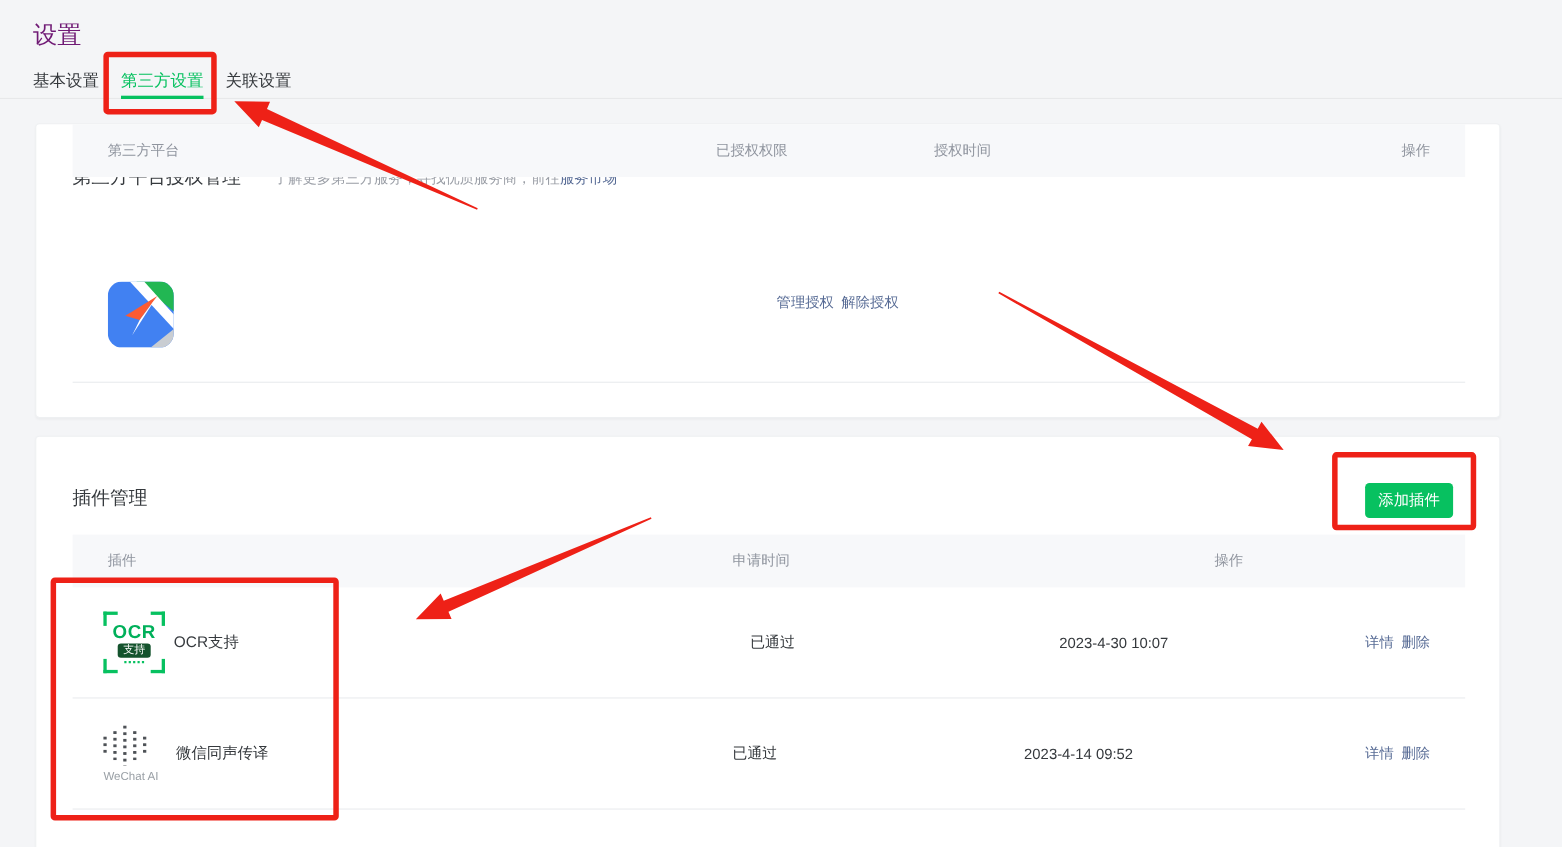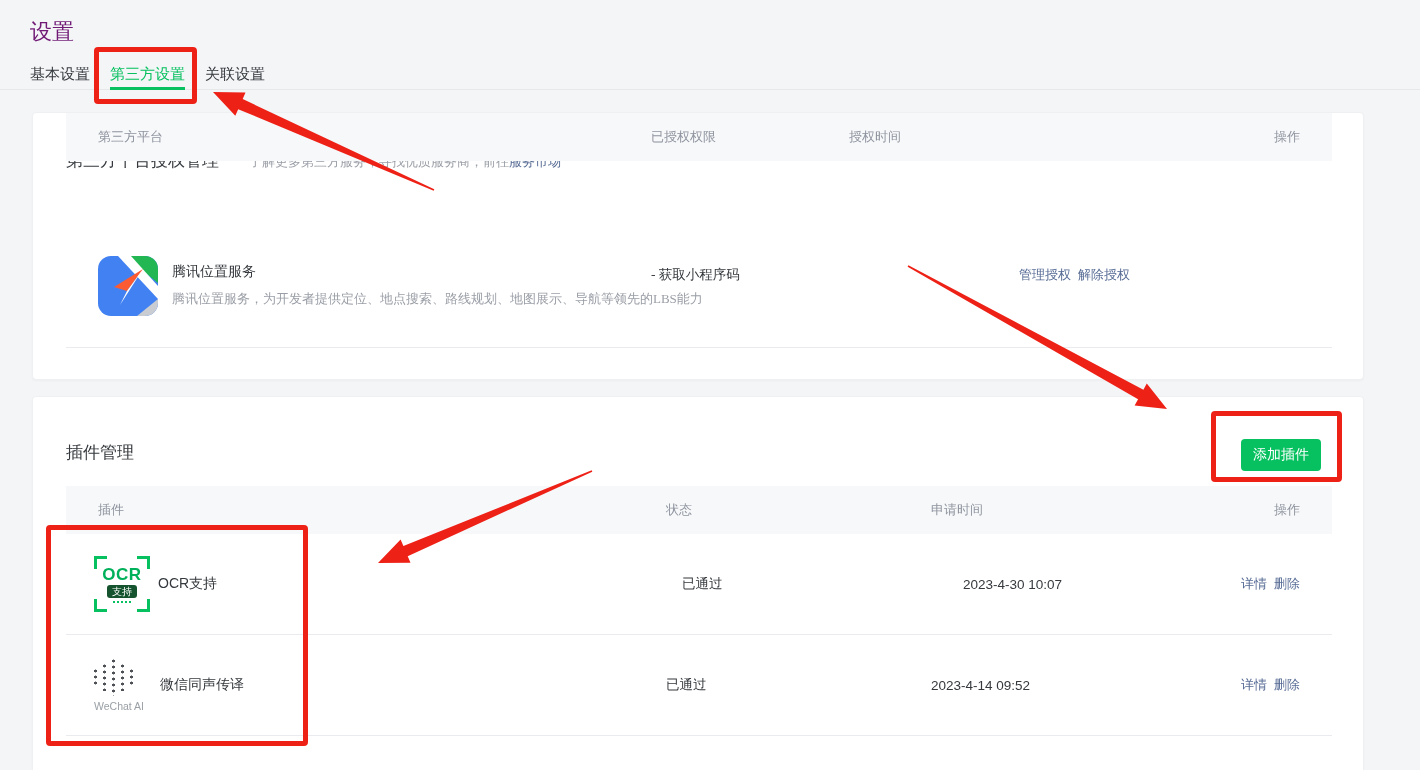--- a/index.html
+++ b/index.html
@@ -114,44 +114,38 @@
           </defs>
         <g clip-path="url(#tencClip)">
           <rect width="60" height="60" fill="#4181f2"></rect>
           <polygon points="26,0 60,0 60,27" fill="#22b753"></polygon>
           <polygon points="20,0 33,0 60,30 60,43" fill="#ffffff"></polygon>
           <polygon points="60,43 60,56 52,60 39,60" fill="#c9cdd2"></polygon>
           <polygon points="45,13 16,31 29,35" fill="#fb5b33"></polygon>
           <polygon points="45,13 29,35 22,49" fill="#ffffff"></polygon>
         </g>
       </svg>
-      <div class="plat-text">
-        <div class="plat-name">腾讯位置服务</div>
-        <div class="plat-desc">腾讯位置服务，为开发者提供定位、地点搜索、路线规划、地图展示、导航等领先的LBS能力</div>
-      </div>
-    </div>
-    <div>- 获取小程序码</div>
+    </div>
     <div class="cell-last">
       <span class="action-links">
         <a>管理授权</a>
         <a>解除授权</a>
       </span>
     </div>
   </div>
 </section>
 
 <section class="card card-plugin">
   <div class="card-title-row" style="top:44px;">
     <span class="card-title">插件管理</span>
   </div>
   <button class="add-btn">添加插件</button>
 
   <div class="tbl-header plugin-grid plugin-header">
     <div class="cell-first">插件</div>
-    <div>状态</div>
     <div>申请时间</div>
     <div class="cell-last">操作</div>
   </div>
 
   <div class="tbl-row plugin-grid plugin-row plugin-row-1">
     <div class="cell-first">
       <div class="ocr-icon">
         <span class="ocr-corner ocr-tl"></span>
         <span class="ocr-corner ocr-tr"></span>
         <span class="ocr-corner ocr-bl"></span>

